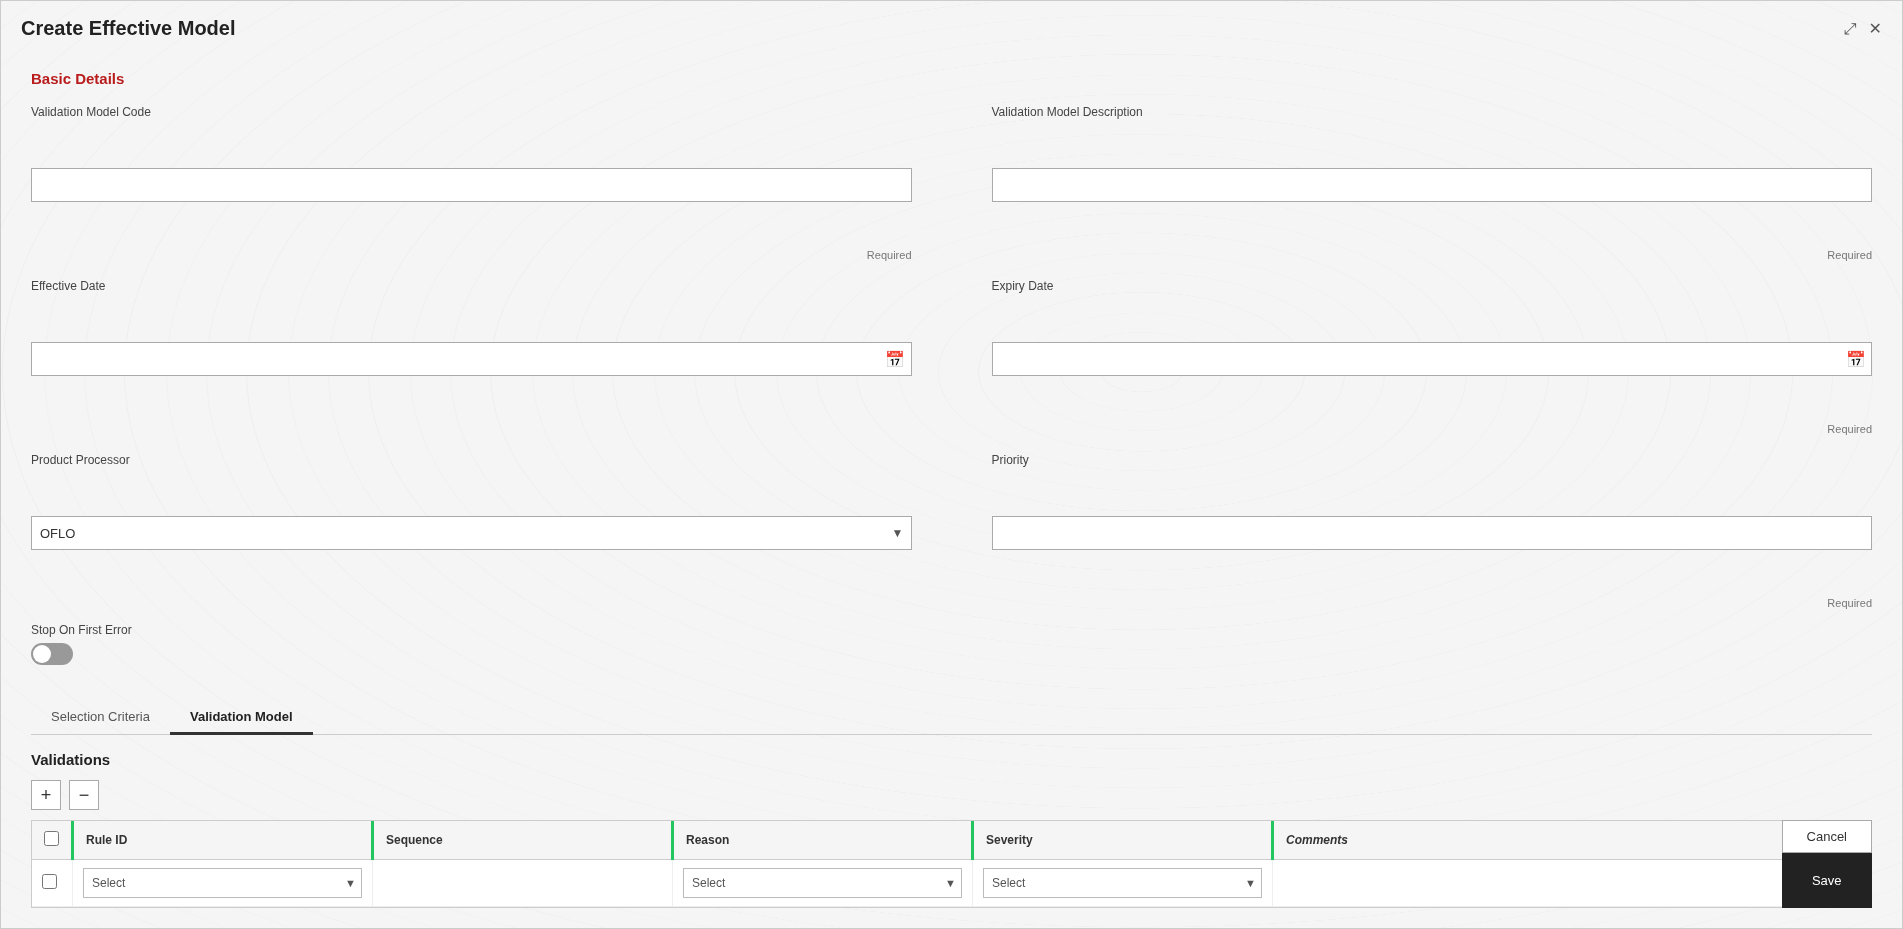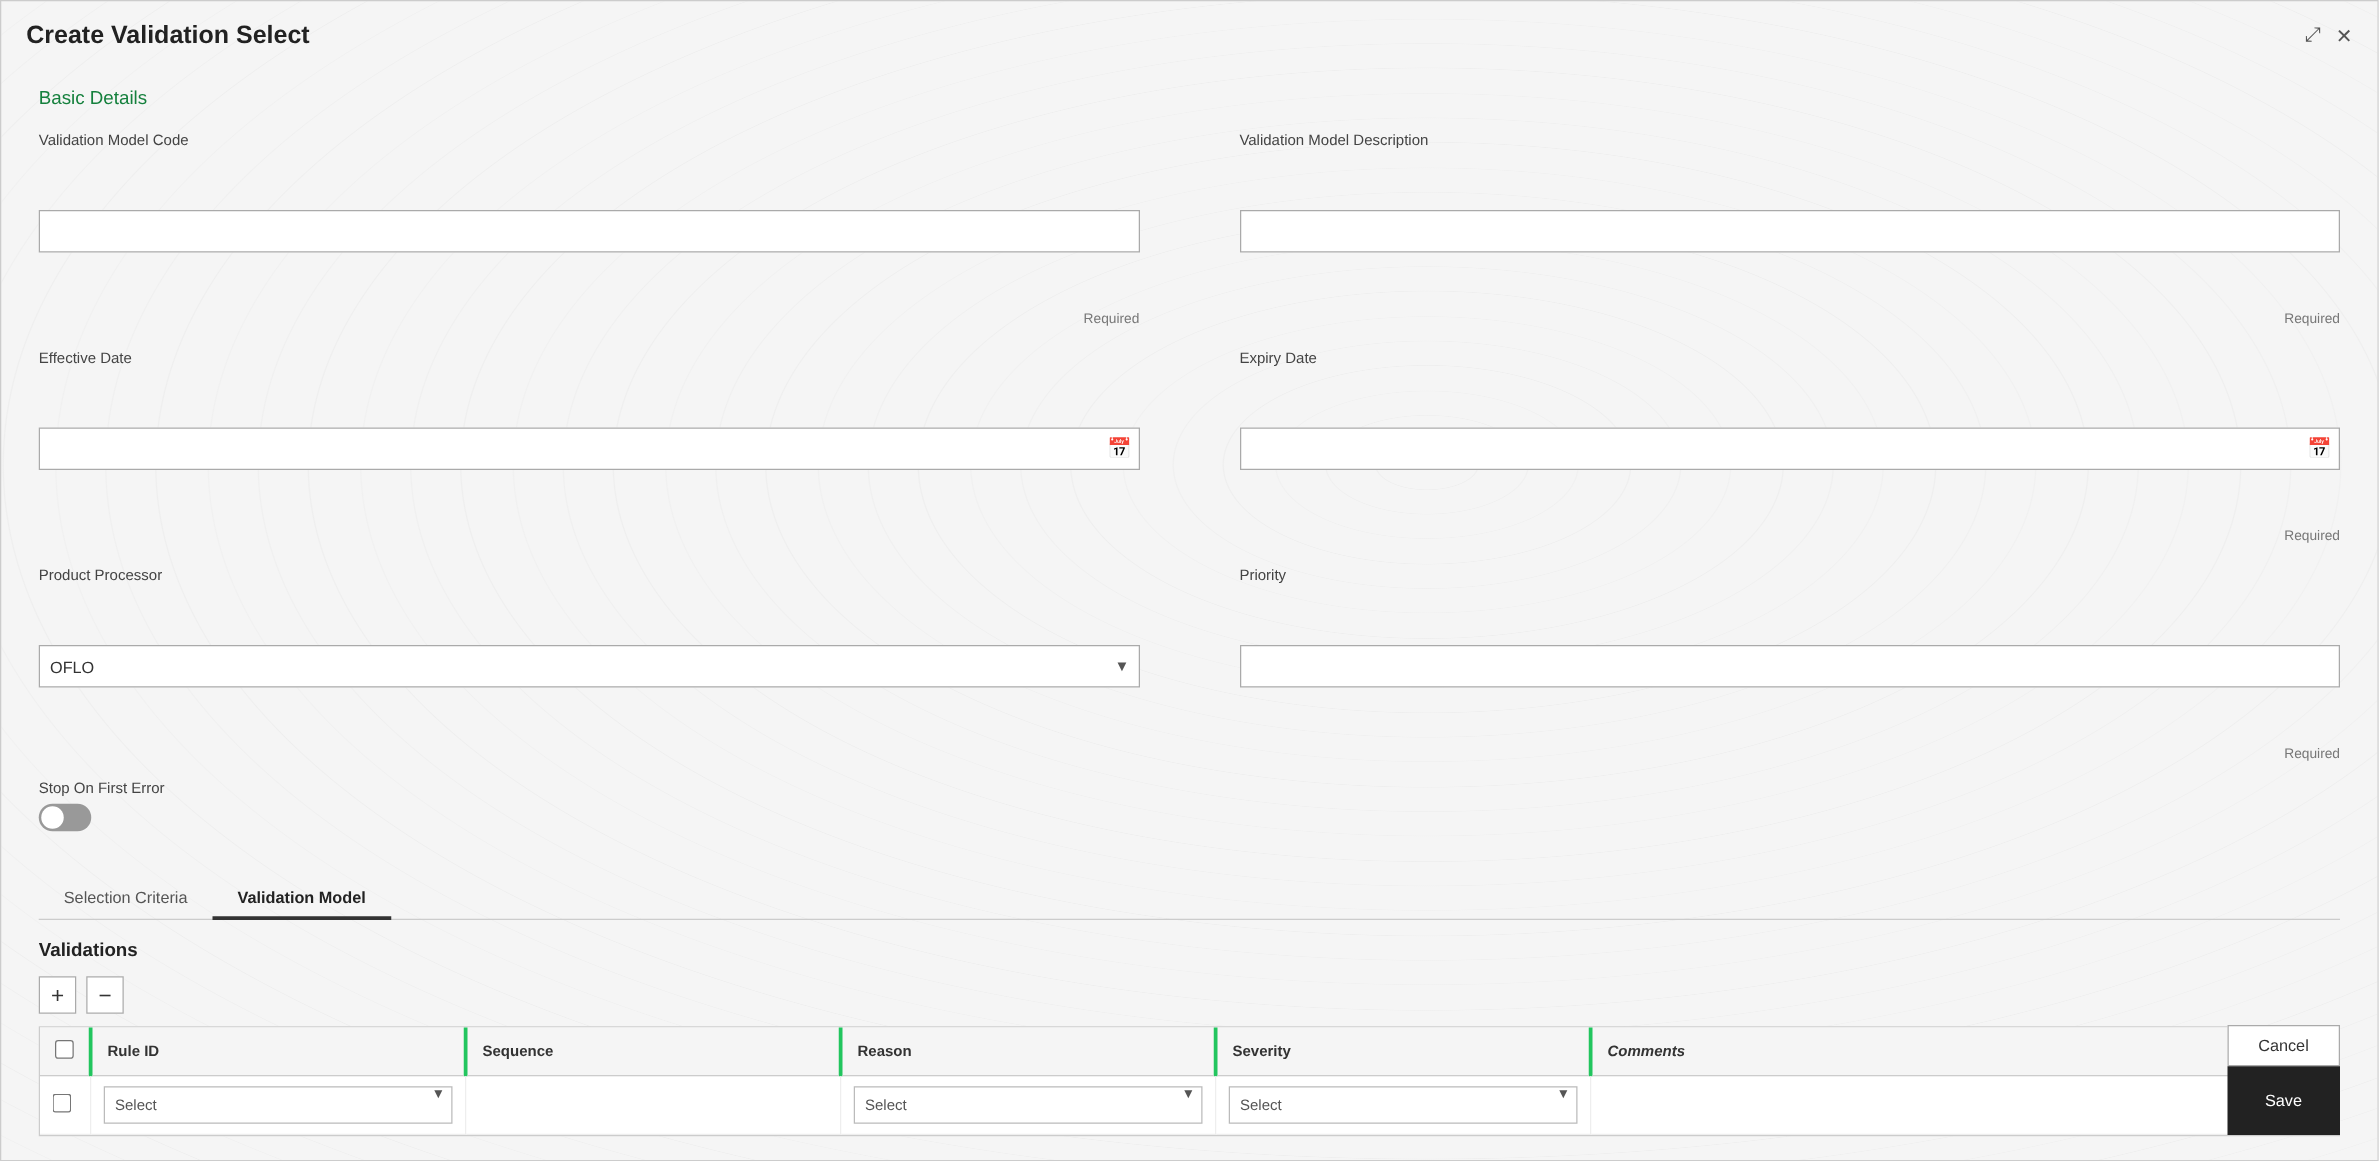--- a/index.html
+++ b/index.html
@@ -73,22 +73,22 @@
       cursor: pointer;
       color: #555;
       font-size: 16px;
       display: flex;
       align-items: center;
       justify-content: center;
     }
 
     .section-title {
       font-size: 15px;
-      font-weight: normal;
-      color: #15803d;
+      font-weight: bold;
+      color: #b91c1c;
       margin-bottom: 18px;
     }
 
     .basic-details {
       padding: 20px 30px 10px 30px;
       position: relative;
       z-index: 1;
     }
 
     .form-grid {
@@ -336,21 +336,21 @@
       width: 300px;
     }
 
     .col-comments {
       width: auto;
     }
 
     .cell-select-wrapper {
       position: relative;
       display: flex;
-      align-items: flex-start;
+      align-items: center;
     }
 
     .cell-select-wrapper select {
       width: 100%;
       border: 1px solid #bbb;
       background: #fff;
       height: 30px;
       padding: 0 26px 0 8px;
       font-size: 12px;
       color: #555;
@@ -399,21 +399,21 @@
       cursor: pointer;
       color: #fff;
     }
   </style>
 </head>
 <body>
 
 <div class="modal">
 
   <div class="modal-header">
-    <h1 class="modal-title">Create Validation Select</h1>
+    <h1 class="modal-title">Create Effective Model</h1>
     <div class="modal-header-icons">
       <span class="header-icon">⤢</span>
       <span class="header-icon">✕</span>
     </div>
   </div>
 
   <div class="basic-details">
     <div class="section-title">Basic Details</div>
 
     <div class="form-grid">

